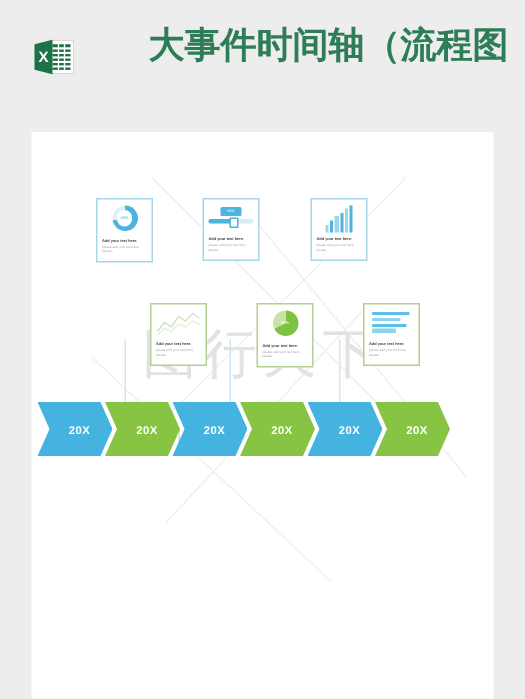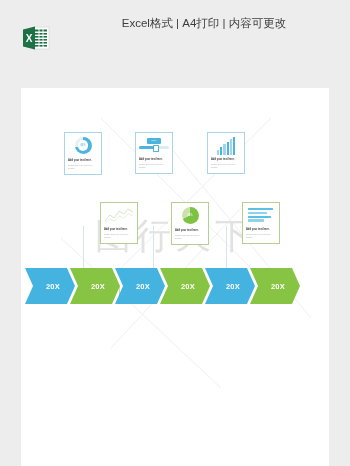--- a/index.html
+++ b/index.html
@@ -285,21 +285,21 @@
       <g stroke="#ffffff" stroke-width="0.9">
         <line x1="19" y1="7" x2="19" y2="26"></line>
         <line x1="23" y1="7" x2="23" y2="26"></line>
       </g>
       <path d="M3 7.5 L15 4.5 L15 27.5 L3 24.5 Z" fill="#1e7145"></path>
       <text x="9" y="19.5" font-family="Liberation Sans, sans-serif" font-size="10" font-weight="bold" fill="#ffffff" text-anchor="middle">X</text>
     </svg>
   </div>
 
   <div class="title-block">
-    <div class="subtitle">Excel格式 | A4打印 | 内容可更改</div>
+    <div class="main-title">大事件时间轴（流程图</div>
   </div>
 </div>
 
 <div class="canvas">
 
   <svg class="watermark-lines" viewBox="0 0 308 378">
     <g stroke="#f0f0f0" stroke-width="1" fill="none">
       <line x1="80" y1="30" x2="250" y2="200"></line>
       <line x1="250" y1="30" x2="80" y2="200"></line>
       <line x1="40" y1="150" x2="200" y2="300"></line>

